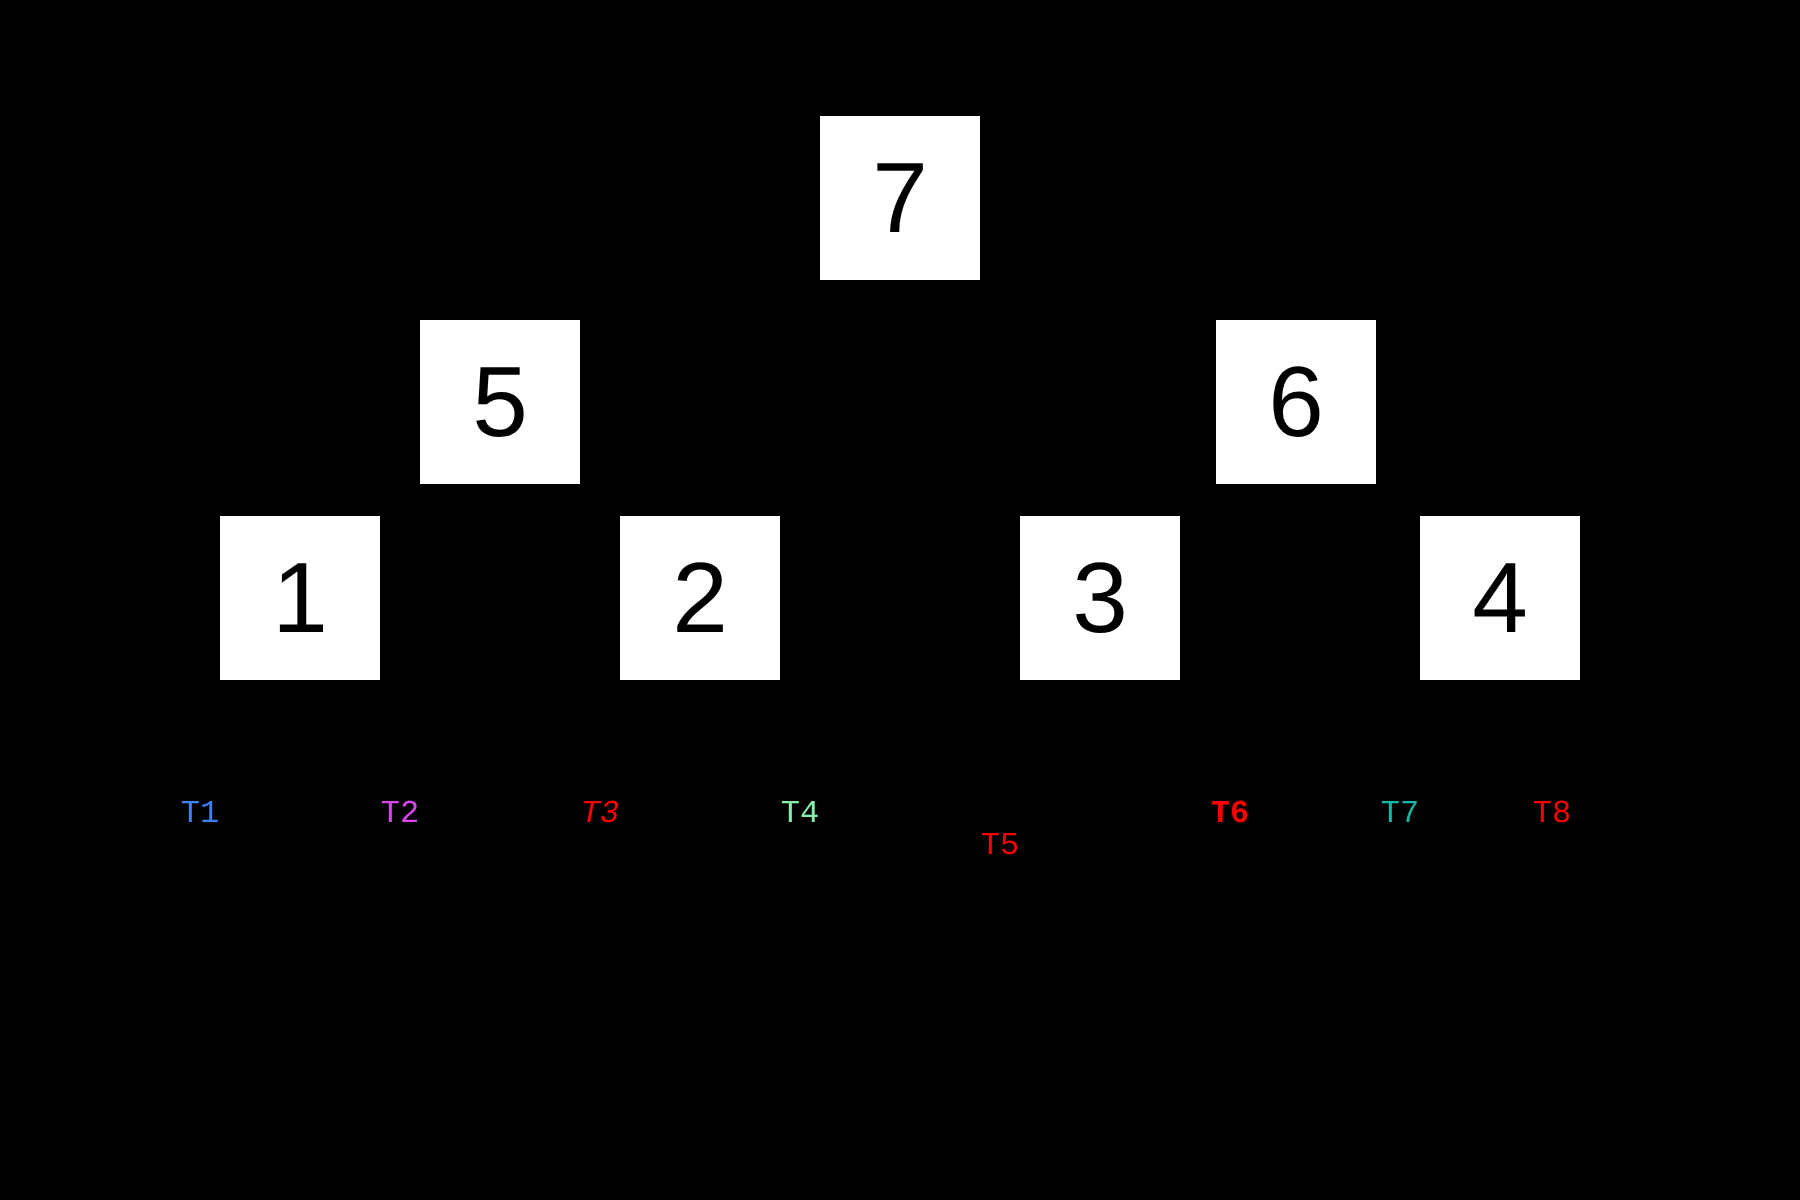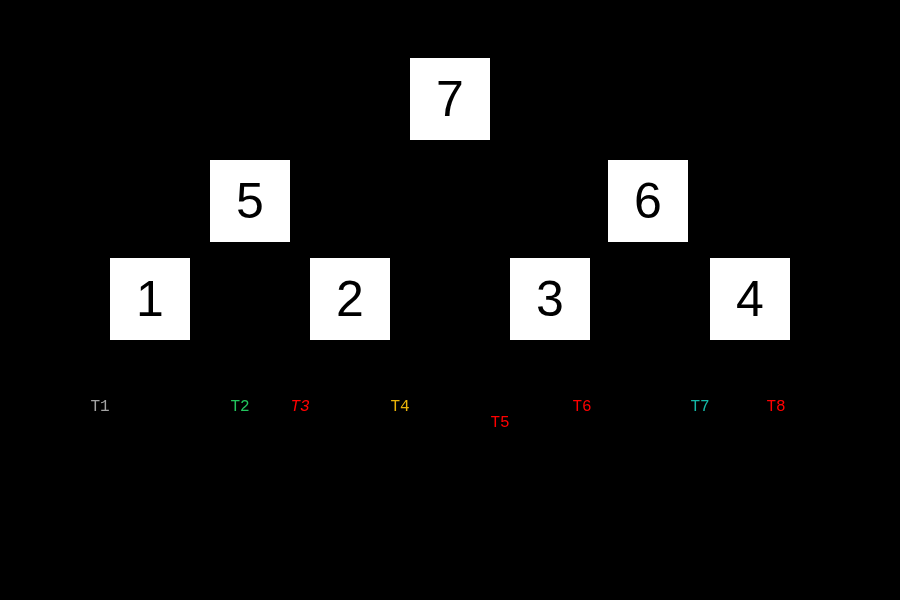--- a/index.html
+++ b/index.html
@@ -61,22 +61,22 @@
         <span style="color: rgb(0, 0, 0);">2</span>
       </div>
       <div class="node" style="left: 510px; top: 258px; background: rgb(255, 255, 255);">
         <span style="color: rgb(0, 0, 0);">3</span>
       </div>
       <div class="node" style="left: 710px; top: 258px; background: rgb(255, 255, 255);">
         <span style="color: rgb(0, 0, 0);">4</span>
       </div>
     </div>
   <div id="labels">
-      <div class="leaf-label" style="left: 100px; top: 399px; color: #a3a3a3; font-family: Liberation Mono, monospace;">T1</div>
-      <div class="leaf-label" style="left: 200px; top: 399px; color: #22c55e; margin-left: 40px;">T2</div>
+      <div class="leaf-label" style="left: 100px; top: 399px; color: #3b82f6; font-family: Liberation Mono, monospace;">T1</div>
+      <div class="leaf-label" style="left: 200px; top: 399px; color: #d946ef;">T2</div>
       <div class="leaf-label" style="left: 300px; top: 399px; color: rgb(255, 0, 0); font-style: italic;">T3</div>
-      <div class="leaf-label" style="left: 400px; top: 399px; color: #eab308;">T4</div>
+      <div class="leaf-label" style="left: 400px; top: 399px; color: #86efac;">T4</div>
       <div class="leaf-label" style="left: 500px; top: 415px; color: rgb(255, 0, 0);">T5</div>
-      <div class="leaf-label" style="left: 582px; top: 399px; color: rgb(255, 0, 0);">T6</div>
+      <div class="leaf-label" style="left: 615px; top: 399px; color: rgb(255, 0, 0); font-weight: bold;">T6</div>
       <div class="leaf-label" style="left: 700px; top: 399px; color: #14b8a6;">T7</div>
       <div class="leaf-label" style="left: 776px; top: 399px; color: rgb(255, 0, 0);">T8</div>
     </div>
 </div>
 
 </body></html>

